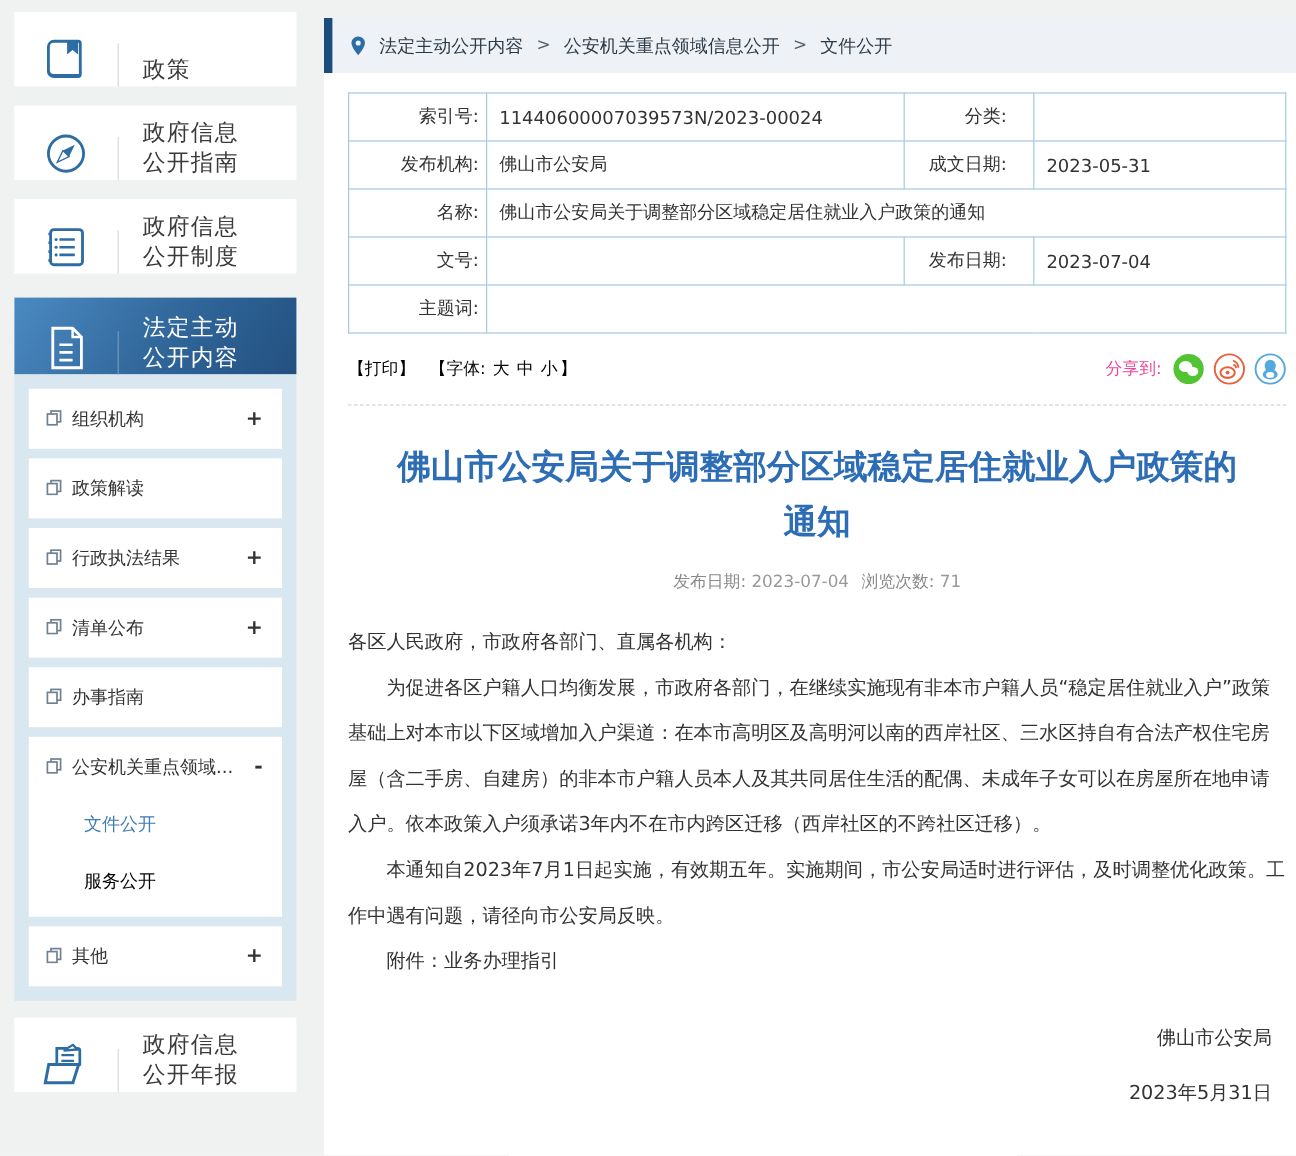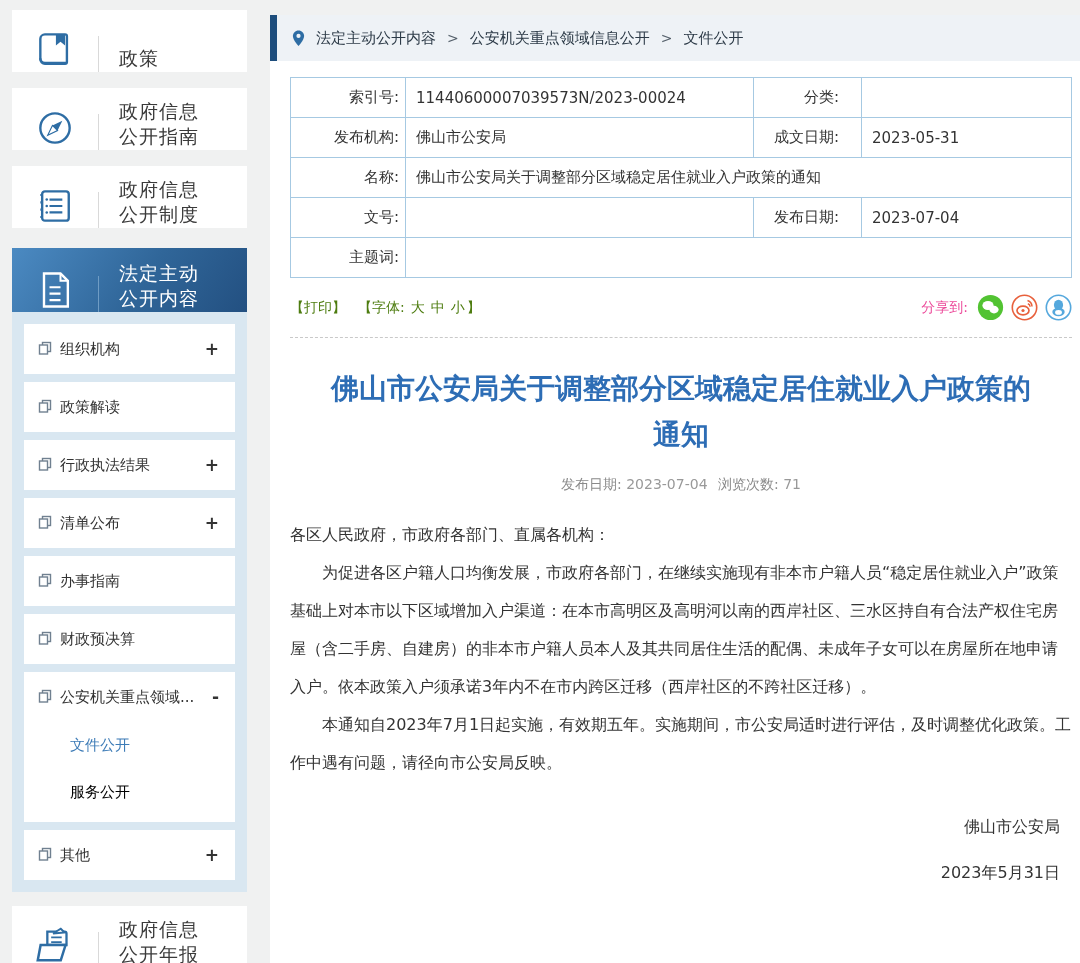--- a/index.html
+++ b/index.html
@@ -42,21 +42,21 @@
   .crumb-sep { font-size:14px; color:#55606b; margin:0 11px; }
   .content { background:#fff; padding:16px 8px 0 20px; height:902px; }
 
   table.meta { width:782px; border-collapse:collapse; }
   table.meta td { border:1px solid #a6c9e2; height:40px; font-size:15px; color:#333; }
   td.lbl  { width:115px; text-align:right; padding-right:6px; }
   td.lbl2 { width:108px; text-align:right; padding-right:22px; }
   td.val  { text-align:left; padding-left:10px; }
 
   .toolbar { width:782px; margin-top:16px; display:flex; align-items:center; }
-  .tool-left { display:flex; align-items:flex-start; color:#4d7c0f; font-size:14px; gap:6px; }
+  .tool-left { display:flex; align-items:flex-start; color:#000000; font-size:14px; gap:6px; }
   .tool-left span { cursor:pointer; }
   .share { margin-left:auto; display:flex; align-items:center; gap:7px; }
   .share-label { color:#ec4899; font-size:14px; margin-right:2px; }
   .share svg { cursor:pointer; display:block; }
 
   .dotted { width:782px; border-top:1px dashed #c9c9c9; margin-top:16px; }
 
   .article-title { max-width:712px; margin:28px auto 0 auto; text-align:center;
     color:#2d6db5; font-size:28px; font-weight:bold; line-height:1.65; }
   .article-meta { text-align:center; color:#999; font-size:14px; margin-top:18px; }
@@ -177,30 +177,20 @@
         <span class="pages">
           <svg width="14" height="14" viewBox="0 0 14 14" fill="none">
             <rect x="4.5" y="1.5" width="8" height="9" stroke="#708090" stroke-width="1.4" fill="#fff"></rect>
             <rect x="1.5" y="4" width="8" height="9" stroke="#708090" stroke-width="1.4" fill="#fff"></rect>
           </svg>
         </span>
         <span class="sub-label">办事指南</span>
         <span class="toggle"></span>
       </div>
 
-      <div class="sub-row">
-        <span class="pages">
-          <svg width="14" height="14" viewBox="0 0 14 14" fill="none">
-            <rect x="4.5" y="1.5" width="8" height="9" stroke="#708090" stroke-width="1.4" fill="#fff"></rect>
-            <rect x="1.5" y="4" width="8" height="9" stroke="#708090" stroke-width="1.4" fill="#fff"></rect>
-          </svg>
-        </span>
-        <span class="sub-label">财政预决算</span>
-        <span class="toggle"></span>
-      </div>
 
       <div class="sub-group">
         <div class="group-head">
           <span class="pages" style="margin-right:8px;">
             <svg width="14" height="14" viewBox="0 0 14 14" fill="none">
               <rect x="4.5" y="1.5" width="8" height="9" stroke="#708090" stroke-width="1.4" fill="#fff"></rect>
               <rect x="1.5" y="4" width="8" height="9" stroke="#708090" stroke-width="1.4" fill="#fff"></rect>
             </svg>
           </span>
           <span class="sub-label">公安机关重点领域...</span>
@@ -325,19 +315,20 @@
         <b>发布日期:</b>
         <span>2023-07-04</span>
         <b style="margin-left:6px;">浏览次数:</b>
         <span>71</span>
       </div>
 
       <div class="article-body">
         <p>各区人民政府，市政府各部门、直属各机构：</p>
         <p class="indent">为促进各区户籍人口均衡发展，市政府各部门，在继续实施现有非本市户籍人员“稳定居住就业入户”政策基础上对本市以下区域增加入户渠道：在本市高明区及高明河以南的西岸社区、三水区持自有合法产权住宅房屋（含二手房、自建房）的非本市户籍人员本人及其共同居住生活的配偶、未成年子女可以在房屋所在地申请入户。依本政策入户须承诺3年内不在市内跨区迁移（西岸社区的不跨社区迁移）。</p>
         <p class="indent">本通知自2023年7月1日起实施，有效期五年。实施期间，市公安局适时进行评估，及时调整优化政策。工作中遇有问题，请径向市公安局反映。</p>
+        <p class="indent">附件：业务办理指引</p>
         <p class="sig sig-name">佛山市公安局</p>
         <p class="sig sig-date">2023年5月31日</p>
       </div>
 
     </div>
   </div>
 </div>
 
 </body></html>

